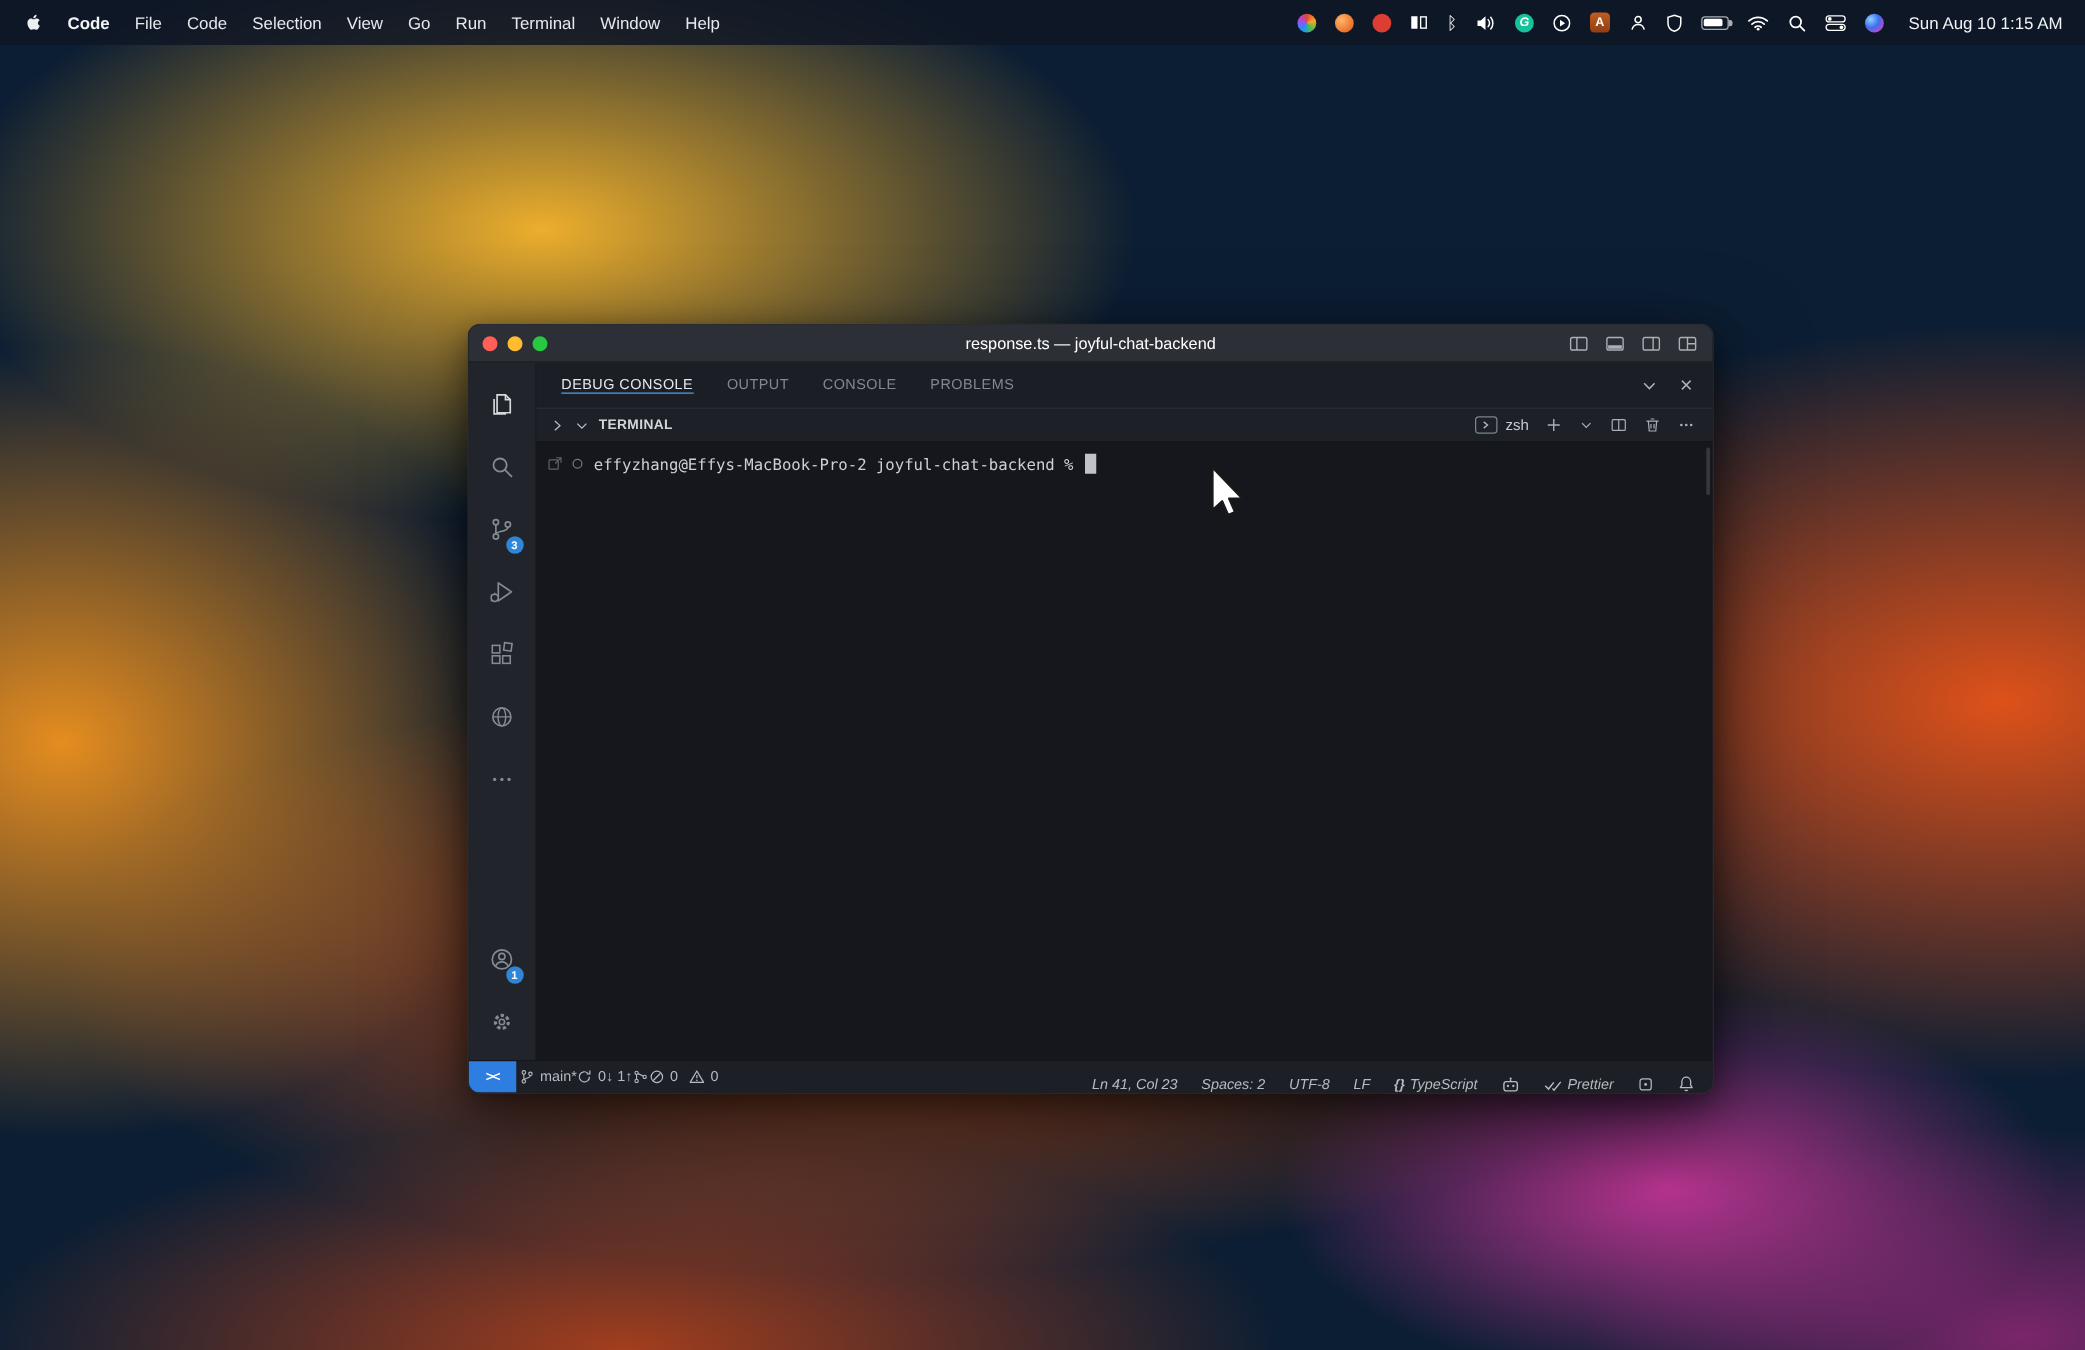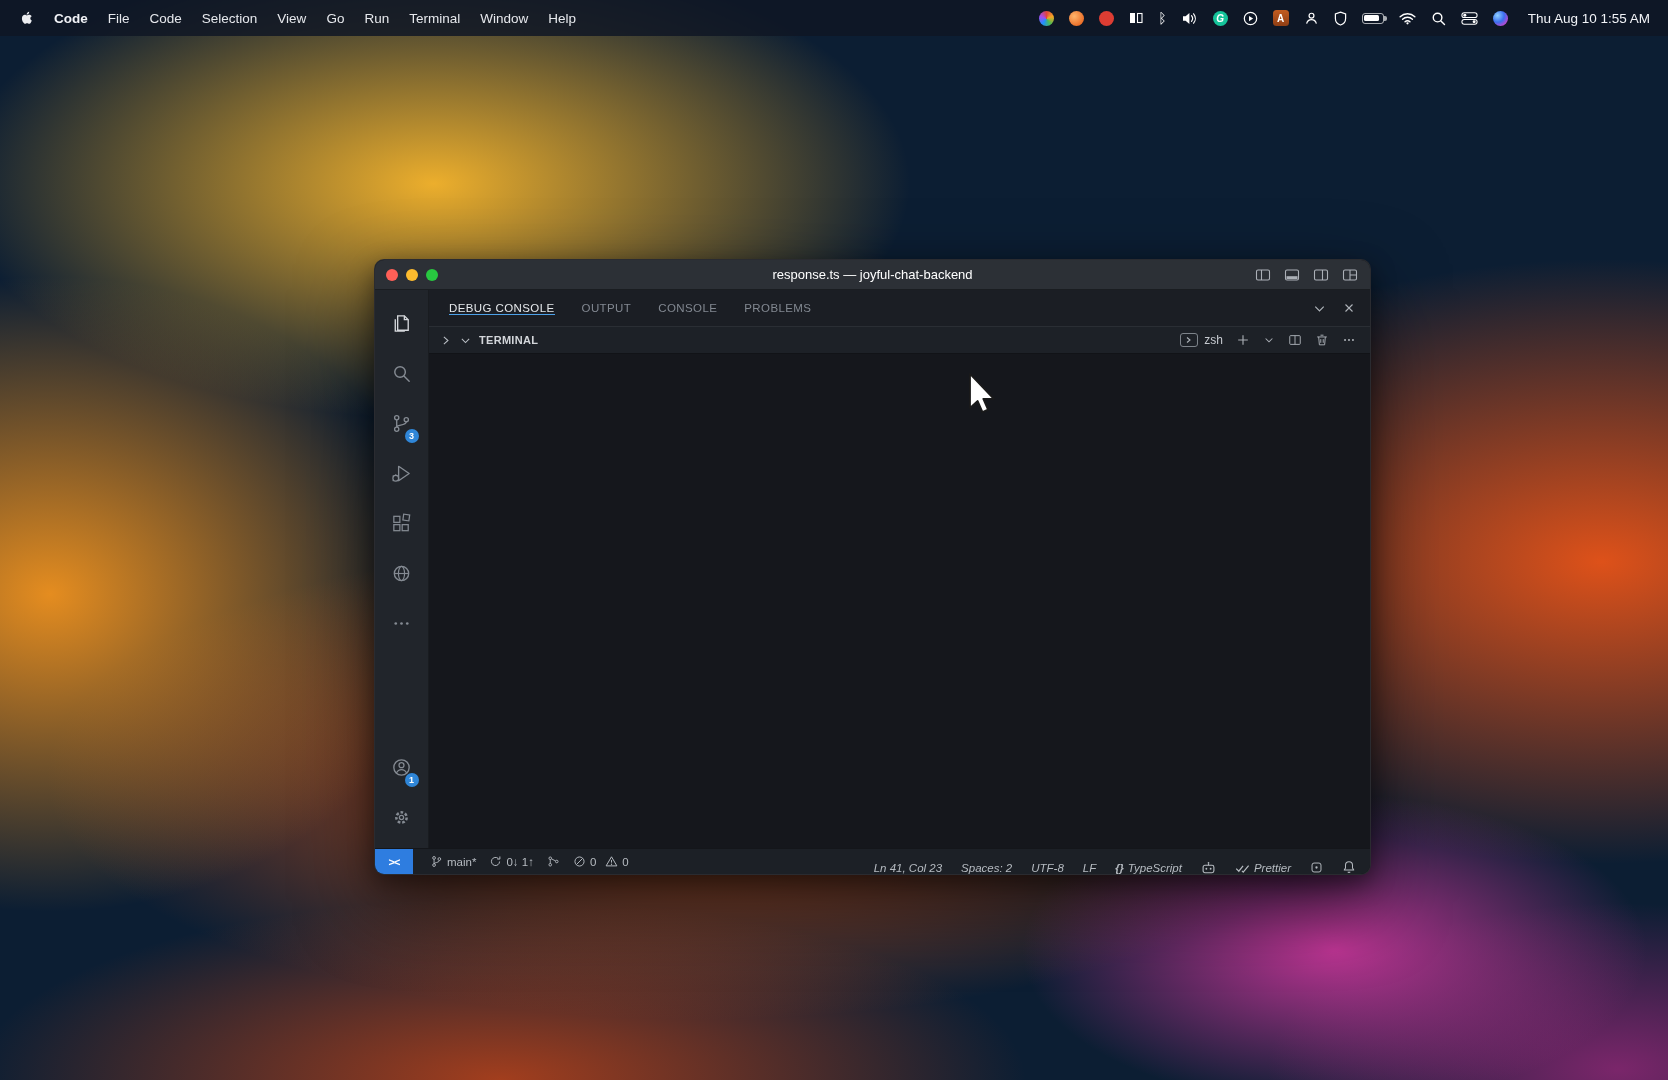--- a/index.html
+++ b/index.html
@@ -101,21 +101,21 @@
   .gutter-ic { color:#5e646b; margin-right:7px; display:flex; }
   .cmd-circle { width:8px; height:8px; border:1px solid #71767c; border-radius:50%; margin-right:9px; flex:0 0 auto; }
   .prompt { font-size:12.5px; color:#ccd0d5; white-space:pre; }
   .blockcursor { display:inline-block; width:9px; height:16px; background:#bfc3c8; margin-left:9px; }
   .term-scrollbar { position:absolute; right:2px; top:4px; width:3px; height:38px; background:#45494f; opacity:.65; border-radius:2px; }
 
   .statusbar { height:26px; background:#1c2026; border-top:1px solid #14161a;
                display:flex; align-items:stretch; font-size:11.5px; color:#b6bbc1; flex:0 0 auto; }
   .sb-remote { width:38px; background:#2e7de0; color:#fff; display:flex; align-items:center;
                justify-content:center; font-size:11px; font-weight:700; letter-spacing:-1px; flex:0 0 auto; }
-  .sb-left { display:flex; align-items:center; gap:13px; padding-left:17px; }
+  .sb-left { display:flex; align-items:center; padding-left:2px; }
   .sb-item { display:flex; align-items:center; gap:4px; white-space:nowrap; }
   .sb-right { margin-left:auto; display:flex; align-items:flex-end; gap:19px; padding-right:14px;font-style:italic; }
   .braces { font-weight:700; font-size:11px; }
 
   svg { display:block; }
 
   .cursor { position:absolute; left:968px; top:372px; z-index:90; pointer-events:none; }
 </style>
 </head>
 <body>
@@ -208,21 +208,21 @@
         <svg width="17" height="13" viewBox="0 0 18 14">
             <rect x="0.8" y="0.8" width="16.4" height="5.2" rx="2.6" fill="none" stroke="#fff" stroke-width="1.1"></rect>
             <circle cx="4" cy="3.4" r="1.6" fill="#fff"></circle>
             <rect x="0.8" y="8" width="16.4" height="5.2" rx="2.6" fill="none" stroke="#fff" stroke-width="1.1"></rect>
             <circle cx="14" cy="10.6" r="1.6" fill="#fff"></circle>
           </svg>
       </span>
       <span class="ic">
           <i class="orb siri"></i>
         </span>
-      <span class="mb-clock">Thu Aug 10 1:55 AM</span>
+      <span class="mb-clock">Sun Aug 10 1:15 AM</span>
     </div>
   </div>
 
   <div class="window">
 
     <div class="titlebar">
       <div class="traffic">
         <span class="tl red"></span>
         <span class="tl yellow"></span>
         <span class="tl green"></span>
@@ -402,20 +402,34 @@
             <span>
               <svg width="14" height="14" viewBox="0 0 16 16">
                   <circle cx="3.5" cy="8" r="1.2" fill="currentColor"></circle>
                   <circle cx="8" cy="8" r="1.2" fill="currentColor"></circle>
                   <circle cx="12.5" cy="8" r="1.2" fill="currentColor"></circle>
                 </svg>
             </span>
           </div>
         </div>
 
+        <div class="termcontent">
+          <div class="promptline">
+            <span class="gutter-ic">
+              <svg width="14" height="14" viewBox="0 0 16 16">
+                  <rect x="2.5" y="4.5" width="8.5" height="8.5" rx="1" fill="none" stroke="currentColor" stroke-width="1.1"></rect>
+                  <path d="M9 2.5h4.5V7M13.2 2.8L8.2 7.8" fill="none" stroke="currentColor" stroke-width="1.1"></path>
+                </svg>
+            </span>
+            <span class="cmd-circle"></span>
+            <span class="prompt">effyzhang@Effys-MacBook-Pro-2 joyful-chat-backend %</span>
+            <span class="blockcursor"></span>
+          </div>
+          <div class="term-scrollbar"></div>
+        </div>
       </div>
     </div>
 
     <div class="statusbar">
       <div class="sb-remote">&gt;&lt;</div>
       <div class="sb-left">
         <span class="sb-item">
           <svg width="13" height="13" viewBox="0 0 16 16">
               <circle cx="5" cy="3.6" r="1.7" fill="none" stroke="currentColor" stroke-width="1.1"></circle>
               <circle cx="5" cy="12.4" r="1.7" fill="none" stroke="currentColor" stroke-width="1.1"></circle>

